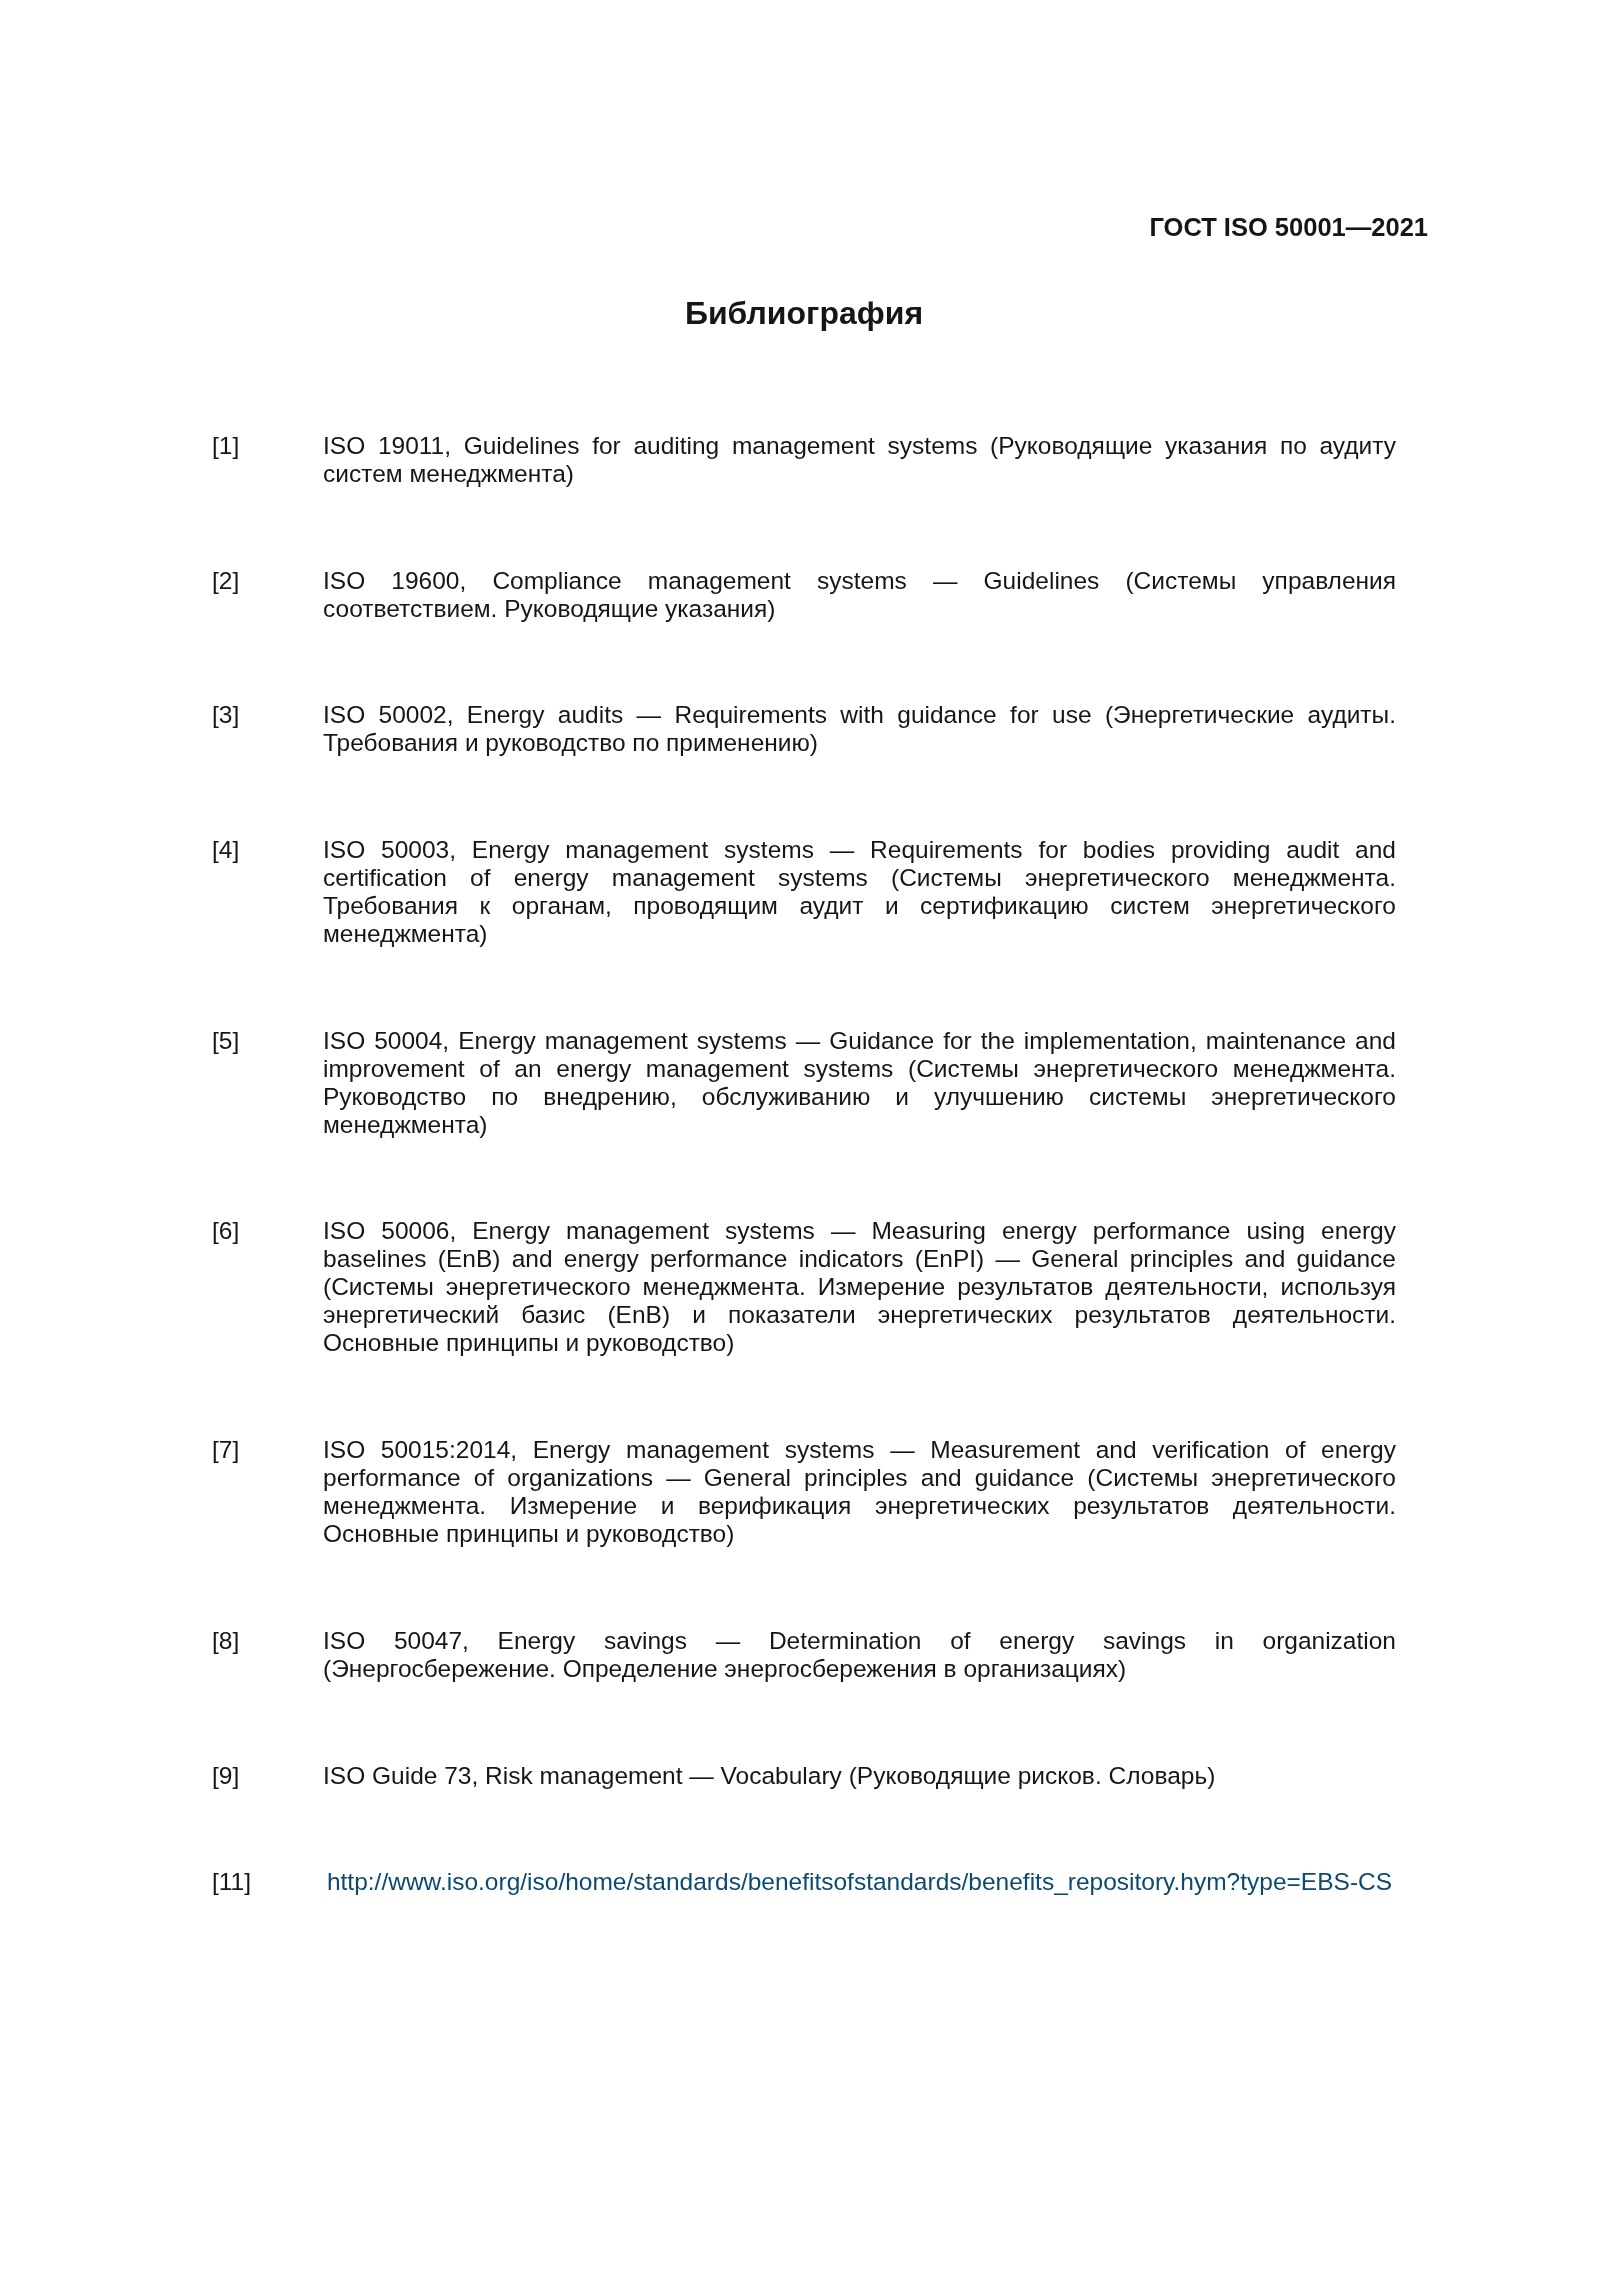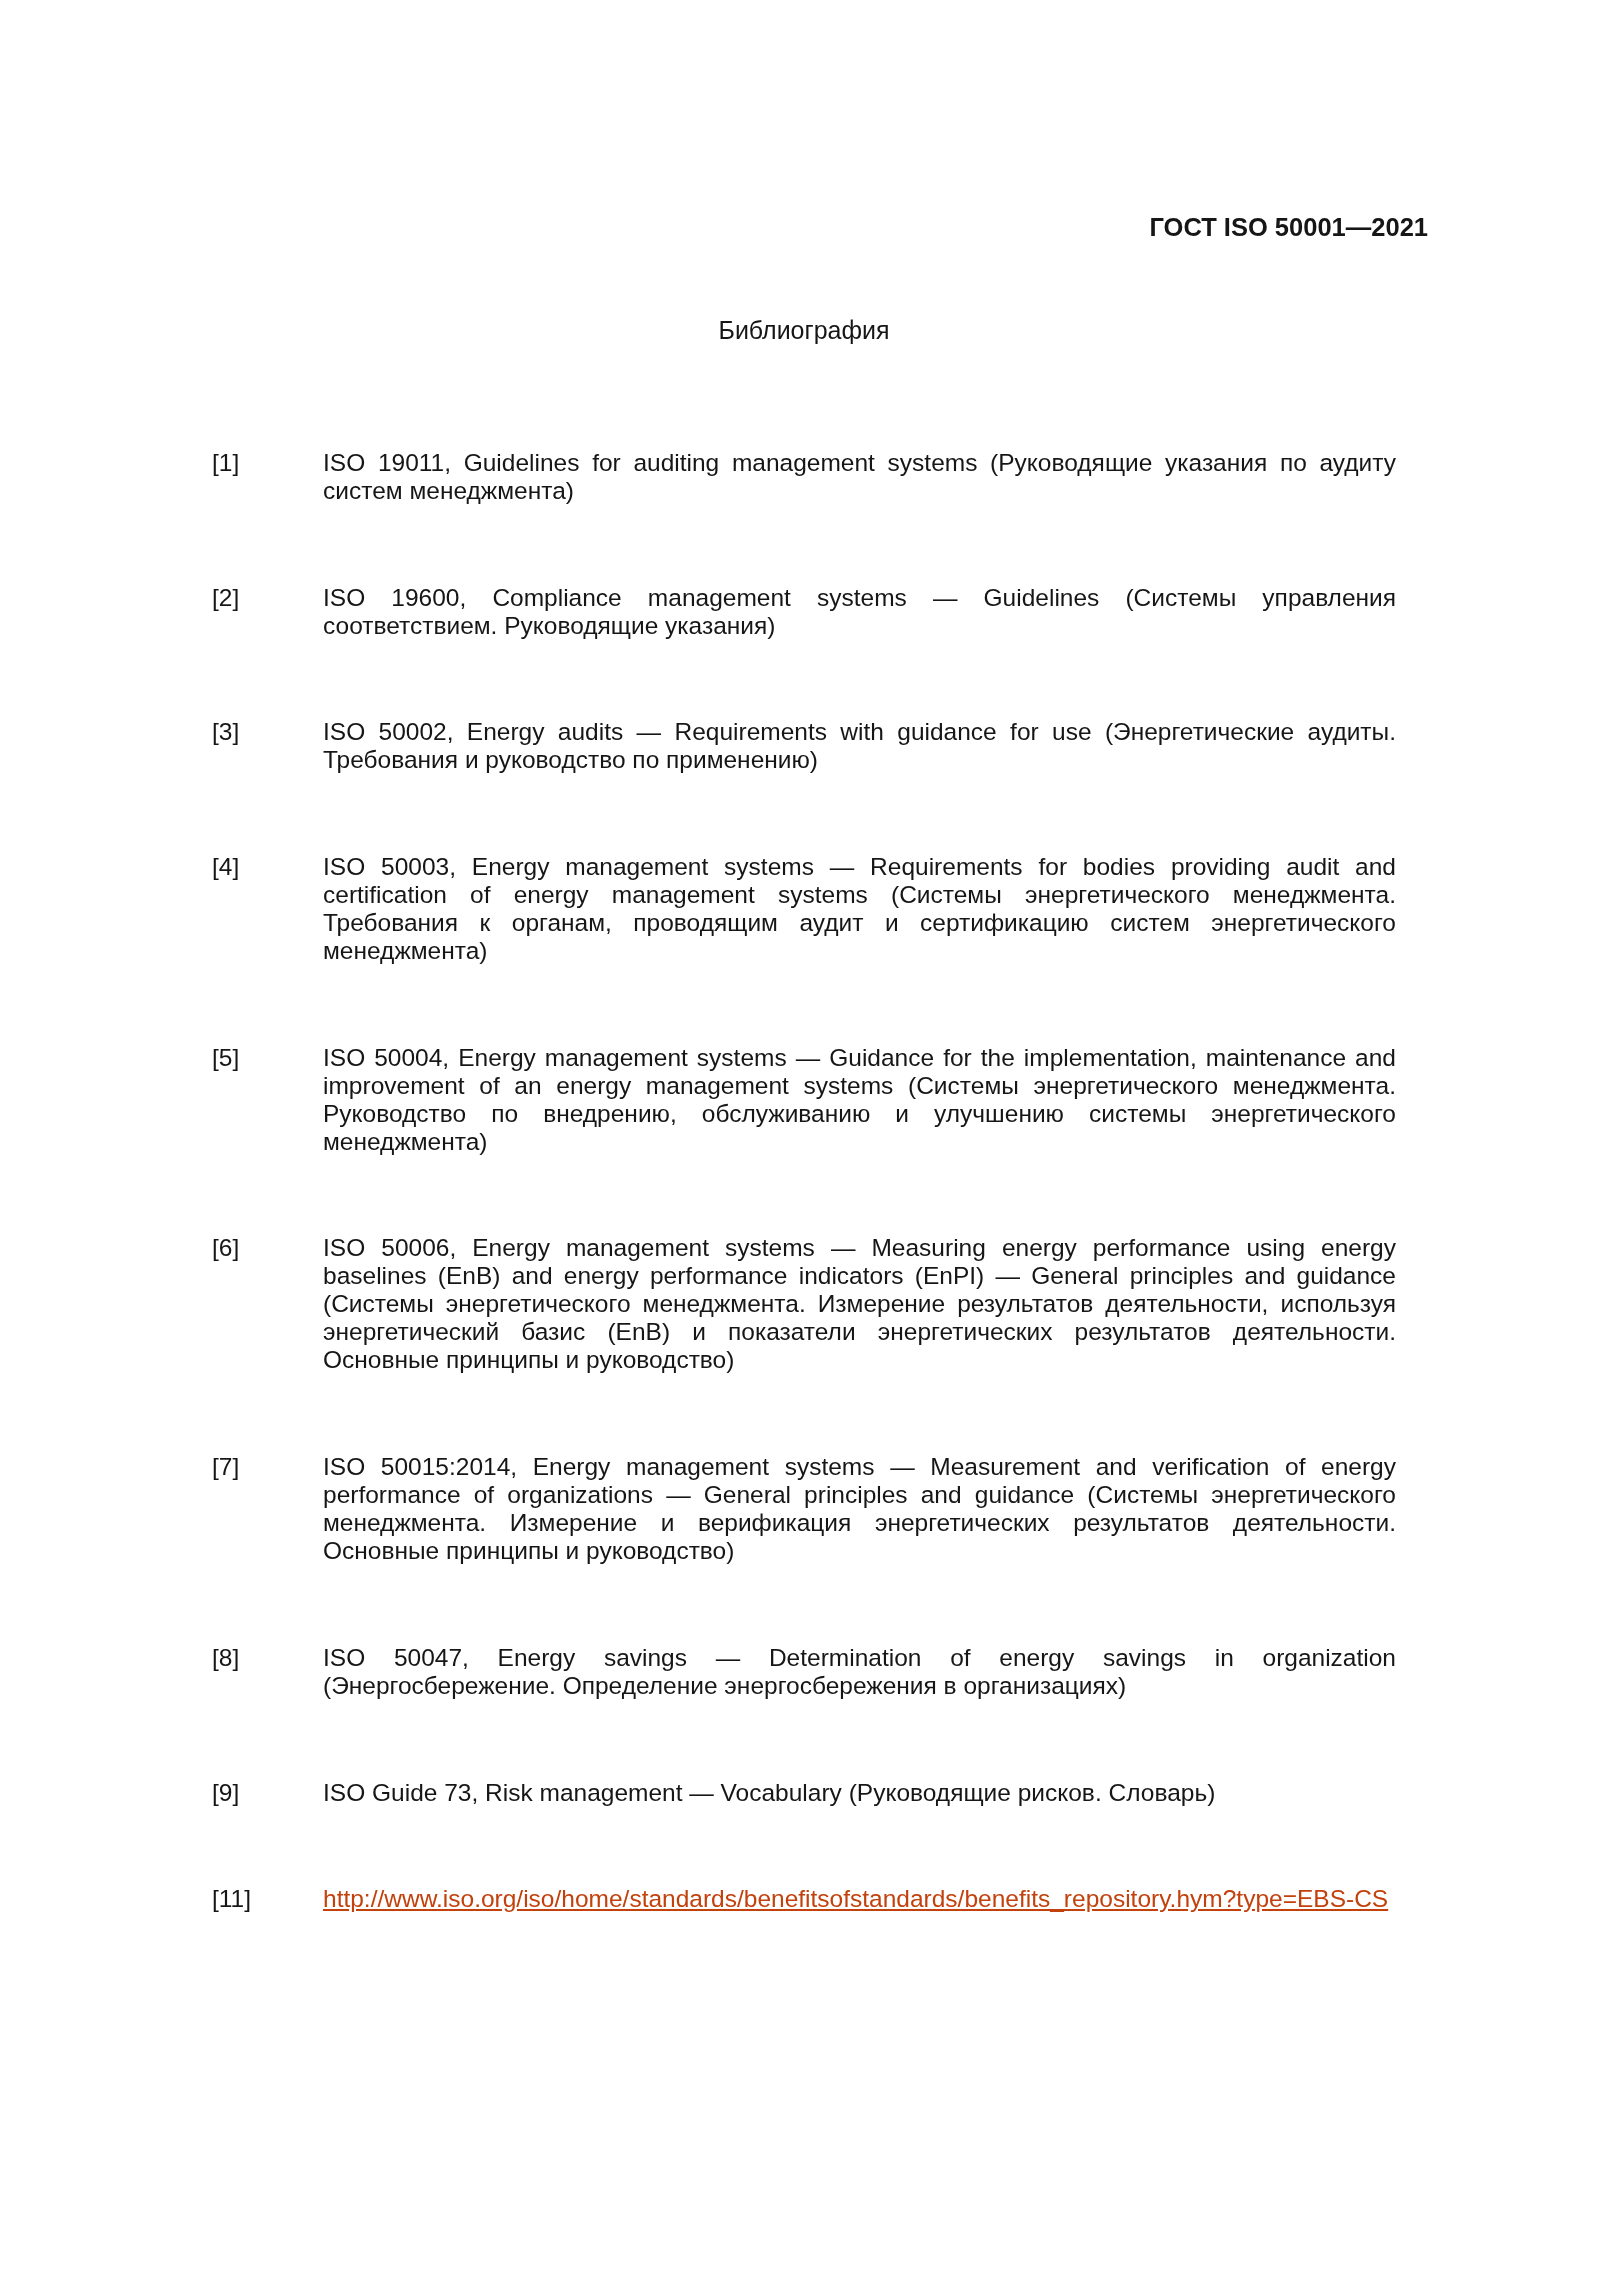--- a/index.html
+++ b/index.html
@@ -20,24 +20,24 @@
     width: 1312px; 
   }
   .running-header {
     margin-top: 149px;
     text-align: right;
     font-weight: bold;
     font-size: 25.5px;
     line-height: 29px;
   }
   .section-title {
-    margin-top: 41px;
+    margin-top: 24px;
     text-align: center;
-    font-weight: normal;
-    font-size: 25px;
+    font-weight: bold;
+    font-size: 32px;
     line-height: 31px;
   }
   .bib-list {
     margin-top: 39px;
   }
   .bib-entry {
     display: flex;
     align-items: flex-start;
     margin-bottom: 14.7px;
     font-size: 24.5px;
@@ -46,24 +46,23 @@
   .bib-entry .num {
     flex: 0 0 71px;
     width: 71px;
   }
   .bib-entry .txt {
     flex: 1 1 auto;
     text-align: justify;
     margin-left: 40px;
   }
   .bib-entry .txt.link {
-    text-decoration: underline;
-    color: #c2410c;
+    color: #0c4a6e;
     cursor: pointer;
-    text-align: left;
+    text-align: center;
     word-break: break-all;
   }
   .page-number {
     position: absolute;
     left: 116px;
     top: 2061px;
     width: 1312px;
     text-align: right;
     font-size: 24.5px;
     line-height: 28px;

